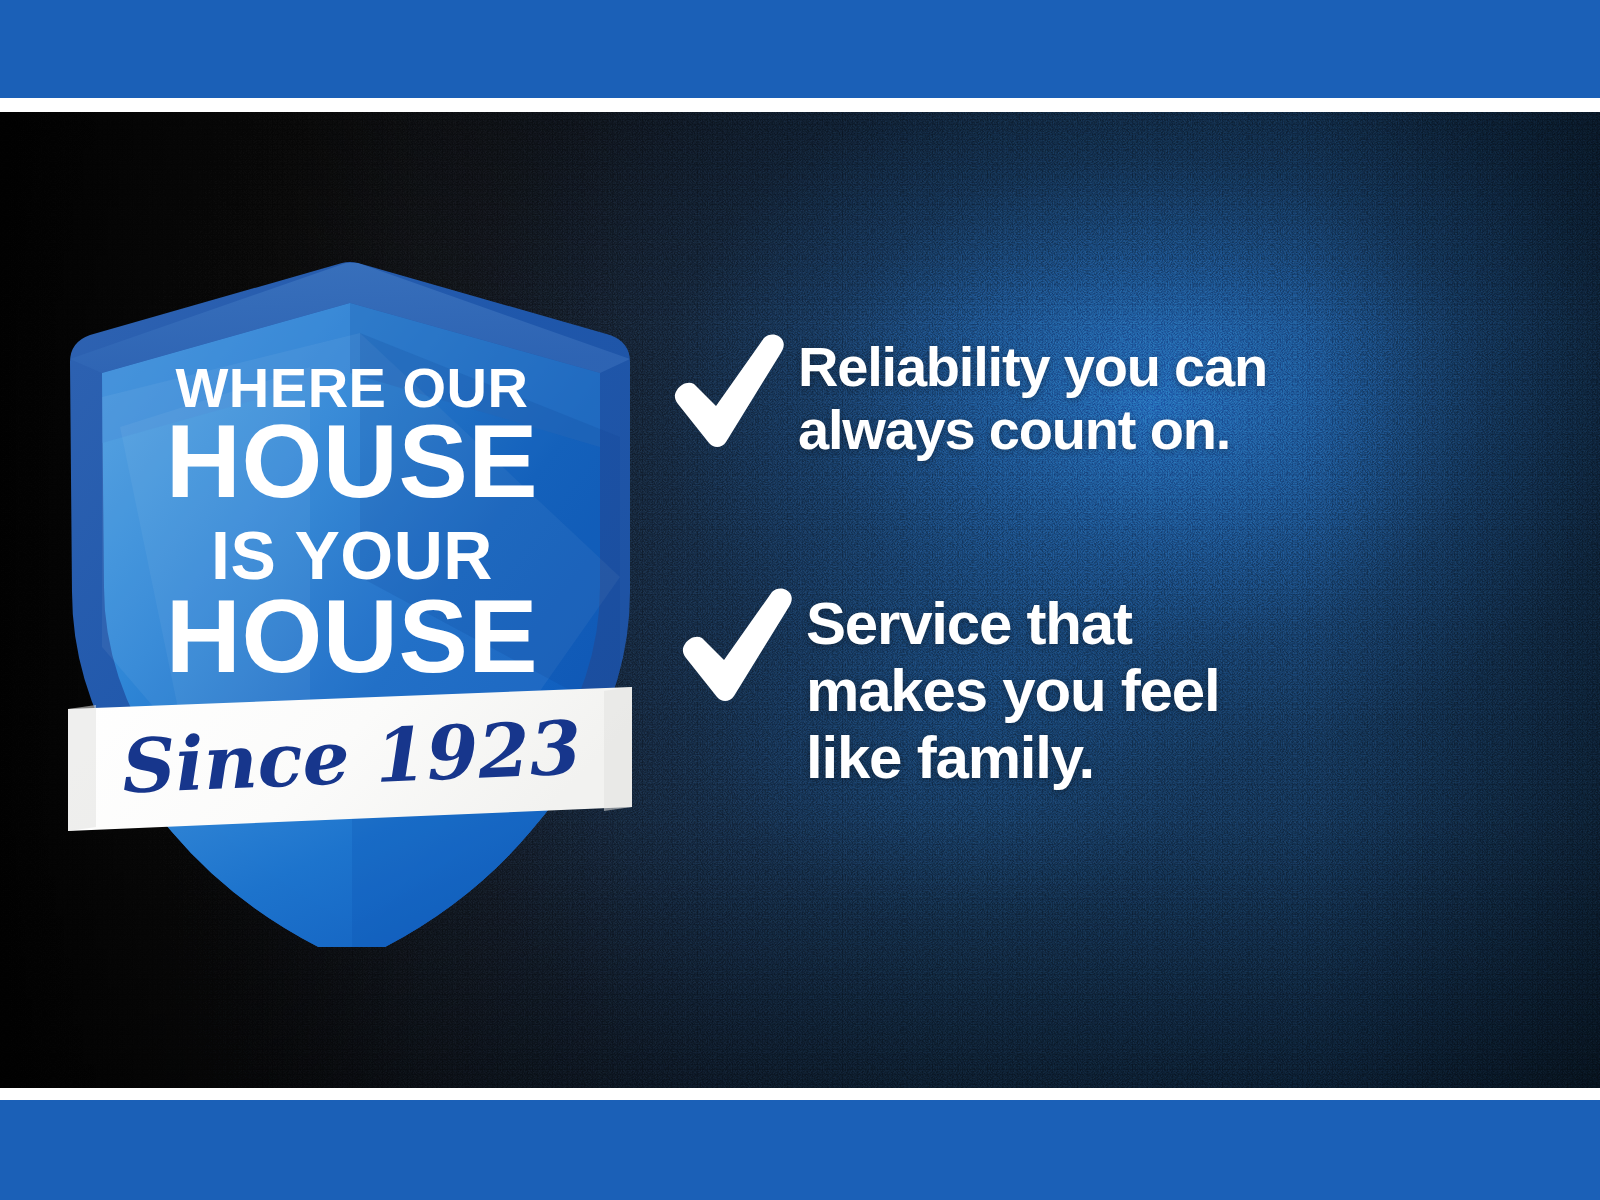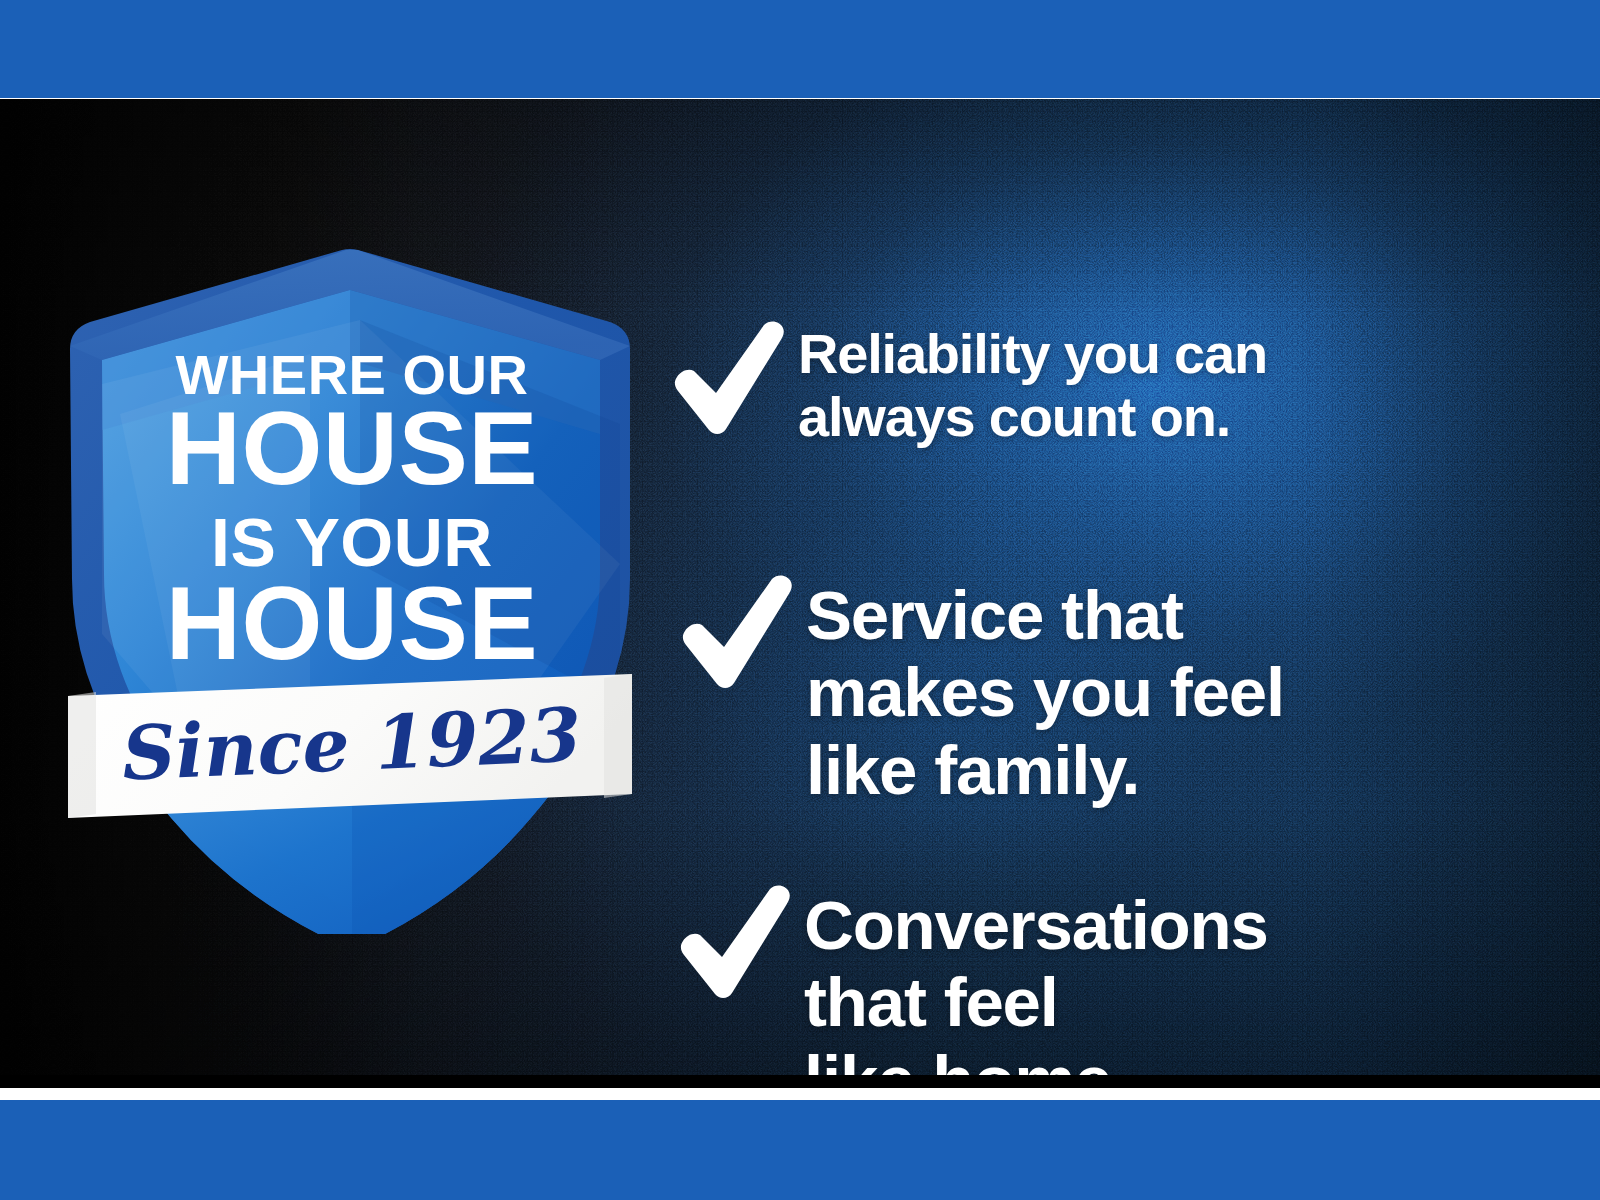--- a/index.html
+++ b/index.html
@@ -30,21 +30,21 @@
     width: 100%;
     background: #ffffff;
   }
   #gap-top { top: 98px; height: 14px; }
   #gap-bottom { bottom: 100px; height: 12px; }
 
   
   #panel {
     position: absolute;
     left: 0;
-    top: 99px;
+    top: 112px;
     width: 1600px;
     height: 976px;
     overflow: hidden;
     background: #101010;
   }
   .bg-layer {
     position: absolute;
     inset: 0;
   }
   #bg-base {
@@ -153,21 +153,21 @@
     color: #ffffff;
     font-family: "Liberation Sans", sans-serif;
     font-weight: bold;
     font-size: 56px;
     line-height: 1.12;
     letter-spacing: -1.2px;
     white-space: pre-line;
     text-shadow: 0 2px 7px rgba(0,0,0,0.32);
     padding-top: 4px;
   }
-  #bullet-1 .bullet-text, #bullet-2 .bullet-text { font-size: 69px; }
+  #bullet-1 .bullet-text, #bullet-2 .bullet-text { font-size: 60px; }
 </style>
 </head>
 <body>
 
 <div id="stage">
 
   <div id="bar-top" class="bar"></div>
   <div id="gap-top" class="bar-gap"></div>
 
   <div id="panel">
@@ -268,32 +268,20 @@
             <path d="M9,58 C13,52 20,49 26,52 L48,74 L96,6 C102,0 112,2 115,9
                      C117,14 115,18 111,24 L58,110 C54,116 46,117 41,111 L10,72
                      C6,67 6,62 9,58 Z" fill="#ffffff"></path>
           </svg>
         </span>
         <span class="bullet-text">Service that
 makes you feel
 like family.</span>
       </div>
 
-      <div class="bullet" id="bullet-2">
-        <span class="check-icon">
-          <svg viewBox="0 0 120 118" xmlns="http://www.w3.org/2000/svg">
-            <path d="M9,58 C13,52 20,49 26,52 L48,74 L96,6 C102,0 112,2 115,9
-                     C117,14 115,18 111,24 L58,110 C54,116 46,117 41,111 L10,72
-                     C6,67 6,62 9,58 Z" fill="#ffffff"></path>
-          </svg>
-        </span>
-        <span class="bullet-text">Conversations
-that feel
-like home.</span>
-      </div>
 
     </div>
   </div>
 
   <div id="gap-bottom" class="bar-gap"></div>
   <div id="bar-bottom" class="bar"></div>
 
 </div>
 
 </body></html>

